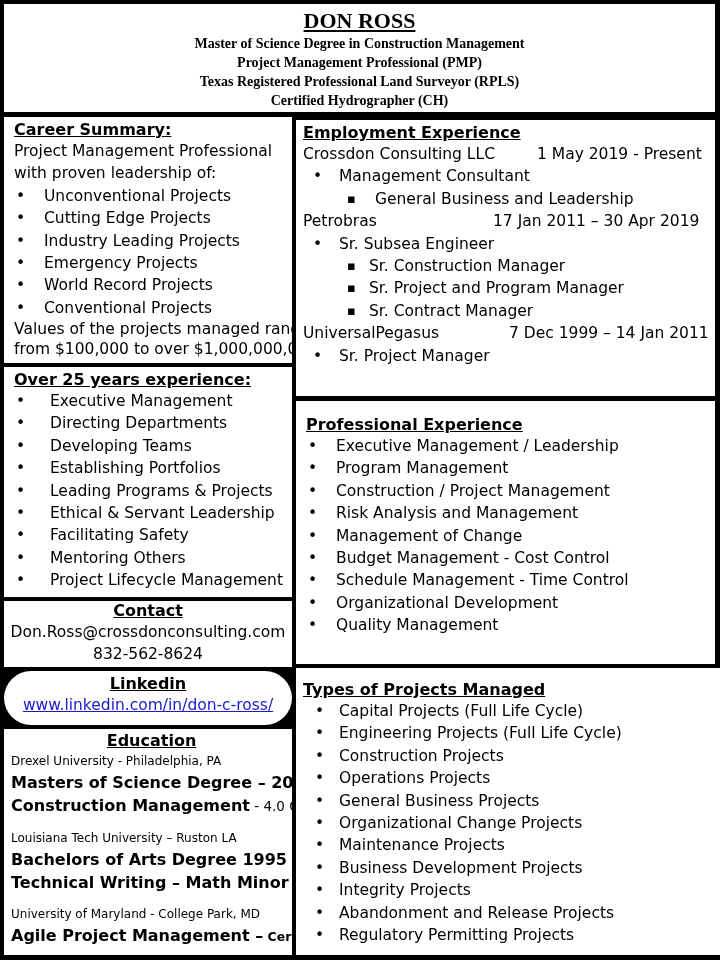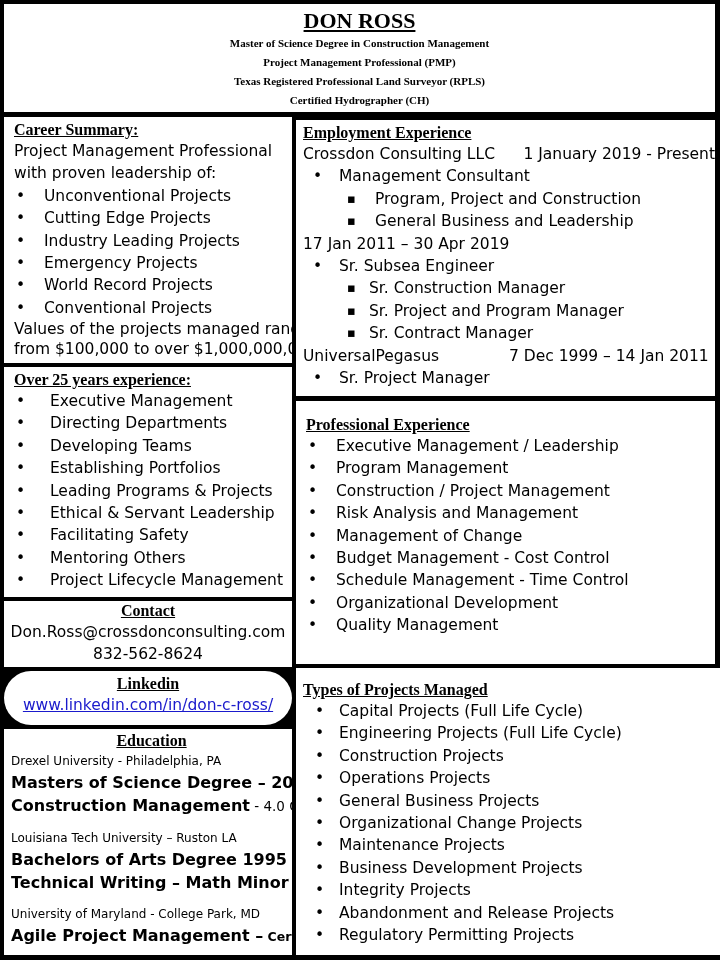--- a/index.html
+++ b/index.html
@@ -4,23 +4,23 @@
 <style>
   html, body { margin:0; padding:0; }
   body { width:720px; height:960px; background:#000; position:relative; overflow:hidden; font-family:"Liberation Sans", sans-serif; color:#000; }
   .box { position:absolute; background:#fff; box-sizing:border-box; }
   .serif { font-family:"Liberation Serif", "DejaVu Serif", serif; }
   .sans { font-family:"DejaVu Sans", "Liberation Sans", sans-serif; }
 
   
   #header { left:4px; top:4px; width:711px; height:108px; text-align:center; }
   #header .name { font-size:22px; font-weight:bold; text-decoration:underline; margin-top:4px; line-height:26px; }
-  #header .cred { font-size:11px; font-weight:bold; line-height:19px; }
+  #header .cred { font-size:14px; font-weight:bold; line-height:19px; }
 
-  .h { font-weight:bold; text-decoration:underline; font-size:16px; line-height:20px;font-family:Liberation Serif, serif; }
+  .h { font-weight:bold; text-decoration:underline; font-size:16px; line-height:20px; }
   .t { font-size:15.5px; line-height:22.4px; white-space:nowrap; }
   .t.sm { font-size:13px; line-height:20px; }
   ul { list-style:none; margin:0; padding:0; }
   li { position:relative; white-space:nowrap; }
   .bul::before { content:"\2022"; position:absolute; left:0; }
   .sq::before { content:"\25AA"; position:absolute; left:0; }
 
   
   #career { left:4px; top:117px; width:288px; height:246px; padding:3px 0 0 10px; }
   #career li { padding-left:30px; }
@@ -114,29 +114,29 @@
   <div class="gap"></div>
   <div class="edu-r">University of Maryland - College Park, MD</div>
   <div class="edu-b"><span>Agile Project Management –</span><span style="font-size:12.5px"> Cert.</span></div>
 </div>
 
 <div class="box sans" id="employment">
   <div class="h">Employment  Experience</div>
 
   <div class="job-row" style="--w:234px">
     <span class="co">Crossdon Consulting LLC</span>
-    <span>1 January 2019 - Present</span>
+    <span>1 May 2019 - Present</span>
   </div>
   <ul>
     <li class="t bul role">Management Consultant</li>
-    <li class="t sq sub">Program, Project and Construction</li>
     <li class="t sq sub">General Business and Leadership</li>
   </ul>
 
   <div class="job-row" style="--w:190px">
+    <span class="co">Petrobras</span>
     <span>17 Jan 2011 – 30 Apr 2019</span>
   </div>
   <ul>
     <li class="t bul role">Sr. Subsea Engineer</li>
     <li class="t sq sub" style="padding-left:66px">Sr. Construction Manager</li>
     <li class="t sq sub" style="padding-left:66px">Sr. Project and Program Manager</li>
     <li class="t sq sub" style="padding-left:66px">Sr. Contract  Manager</li>
   </ul>
 
   <div class="job-row" style="--w:206px">

